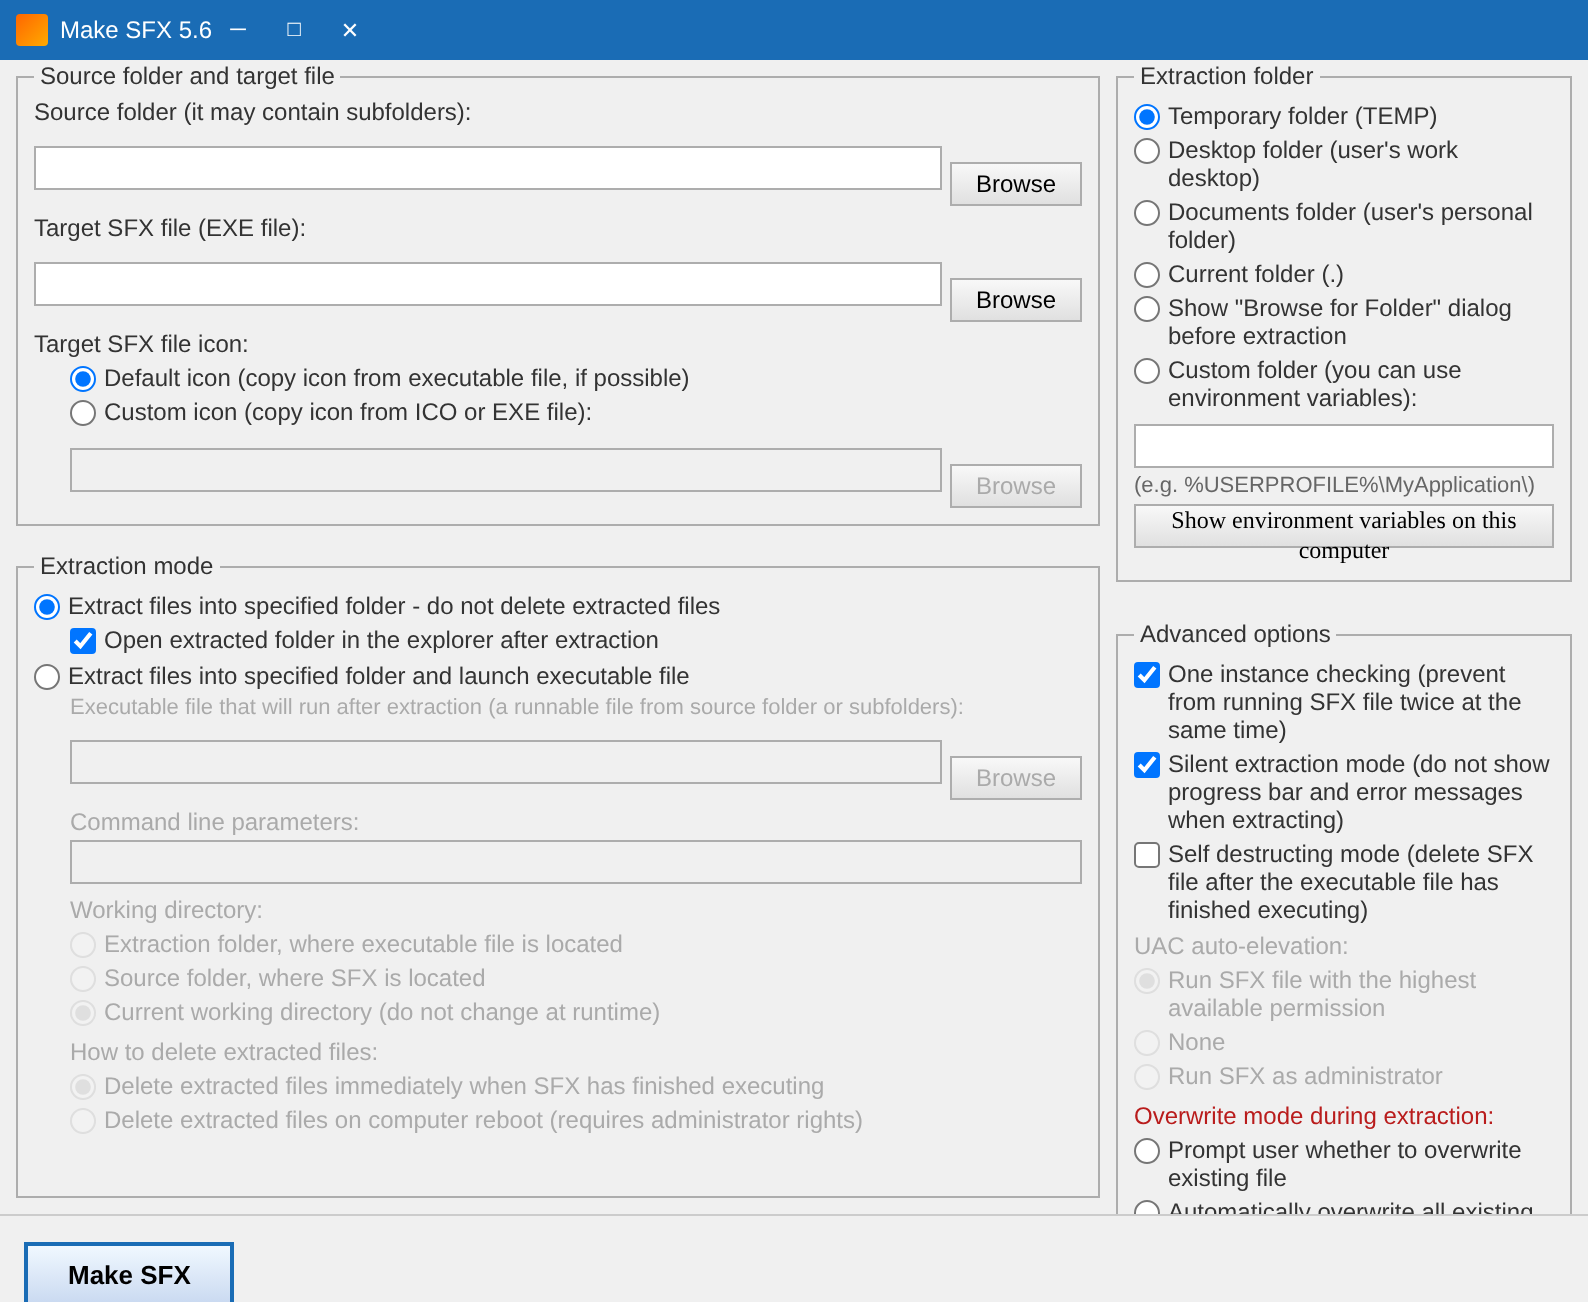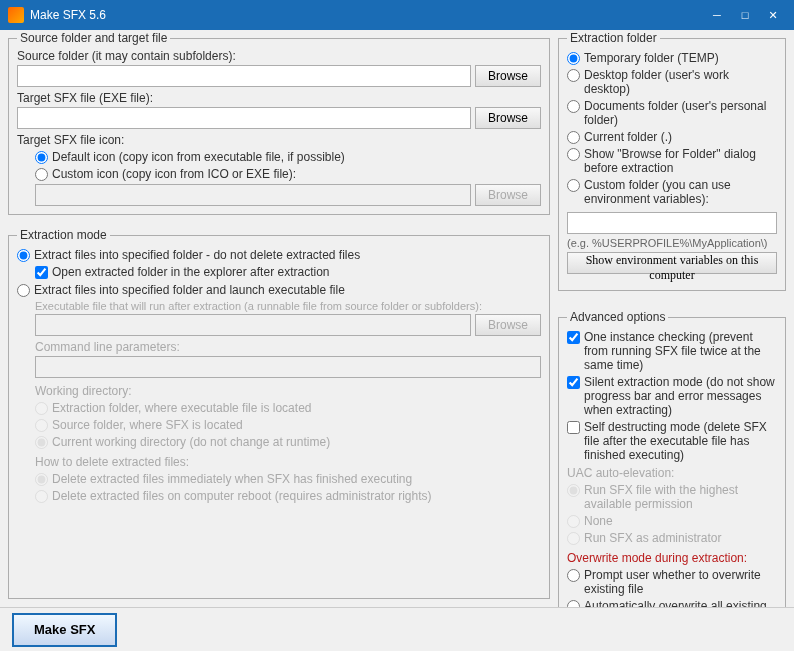--- a/index.html
+++ b/index.html
@@ -12,21 +12,20 @@
       overflow: hidden;
       display: flex;
       flex-direction: column;
     }
     .titlebar {
       background: #1a6cb5;
       color: white;
       height: 30px;
       display: flex;
       align-items: center;
-      justify-content: space-between;
       padding: 0 8px;
       flex-shrink: 0;
     }
     .titlebar-left {
       display: flex;
       align-items: center;
       gap: 6px;
     }
     .titlebar-icon {
       width: 16px;
@@ -107,20 +106,21 @@
       color: #999;
     }
     .btn {
       height: 22px;
       padding: 0 12px;
       border: 1px solid #adadad;
       background: linear-gradient(to bottom, #f8f8f8, #e0e0e0);
       cursor: pointer;
       font-size: 12px;
       white-space: nowrap;
+      margin-top: 16px;
     }
     .btn:disabled { color: #aaa; cursor: default; }
     .btn-primary {
       background: linear-gradient(to bottom, #f0f8ff, #c8d8f0);
       border: 2px solid #1a6cb5;
       font-size: 13px;
       font-weight: bold;
       height: 34px;
       padding: 0 20px;
     }

